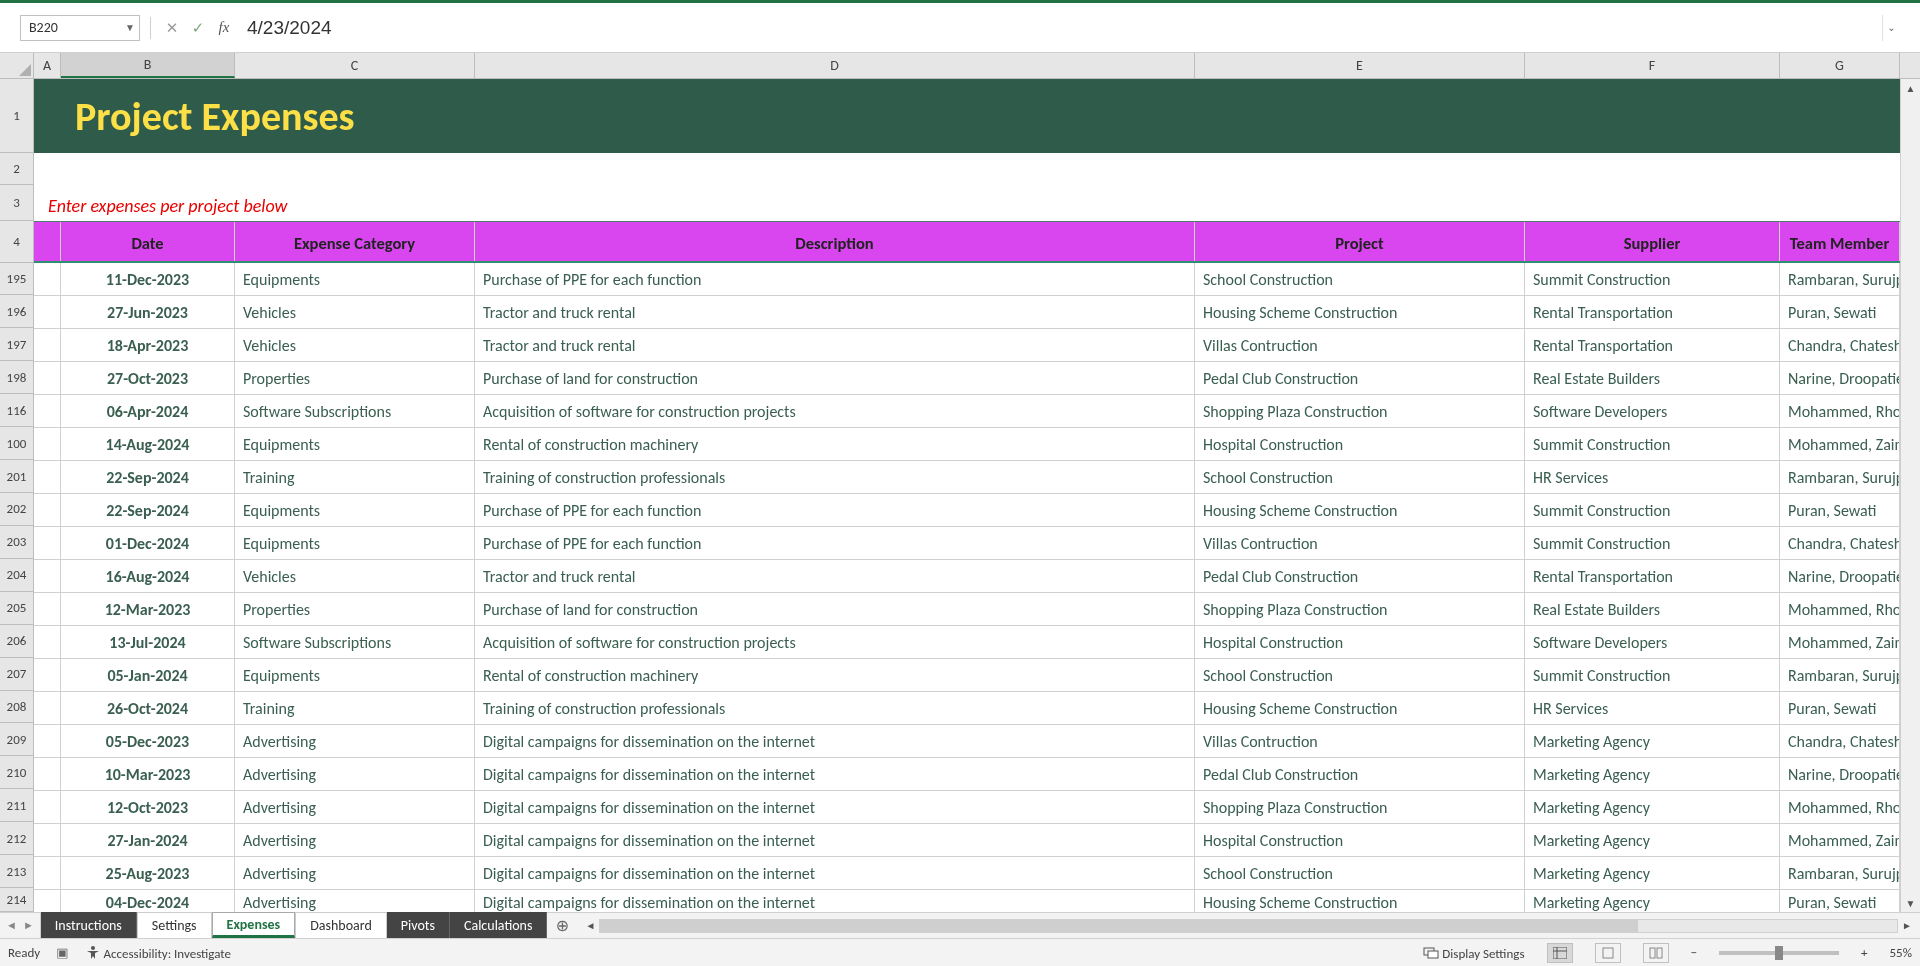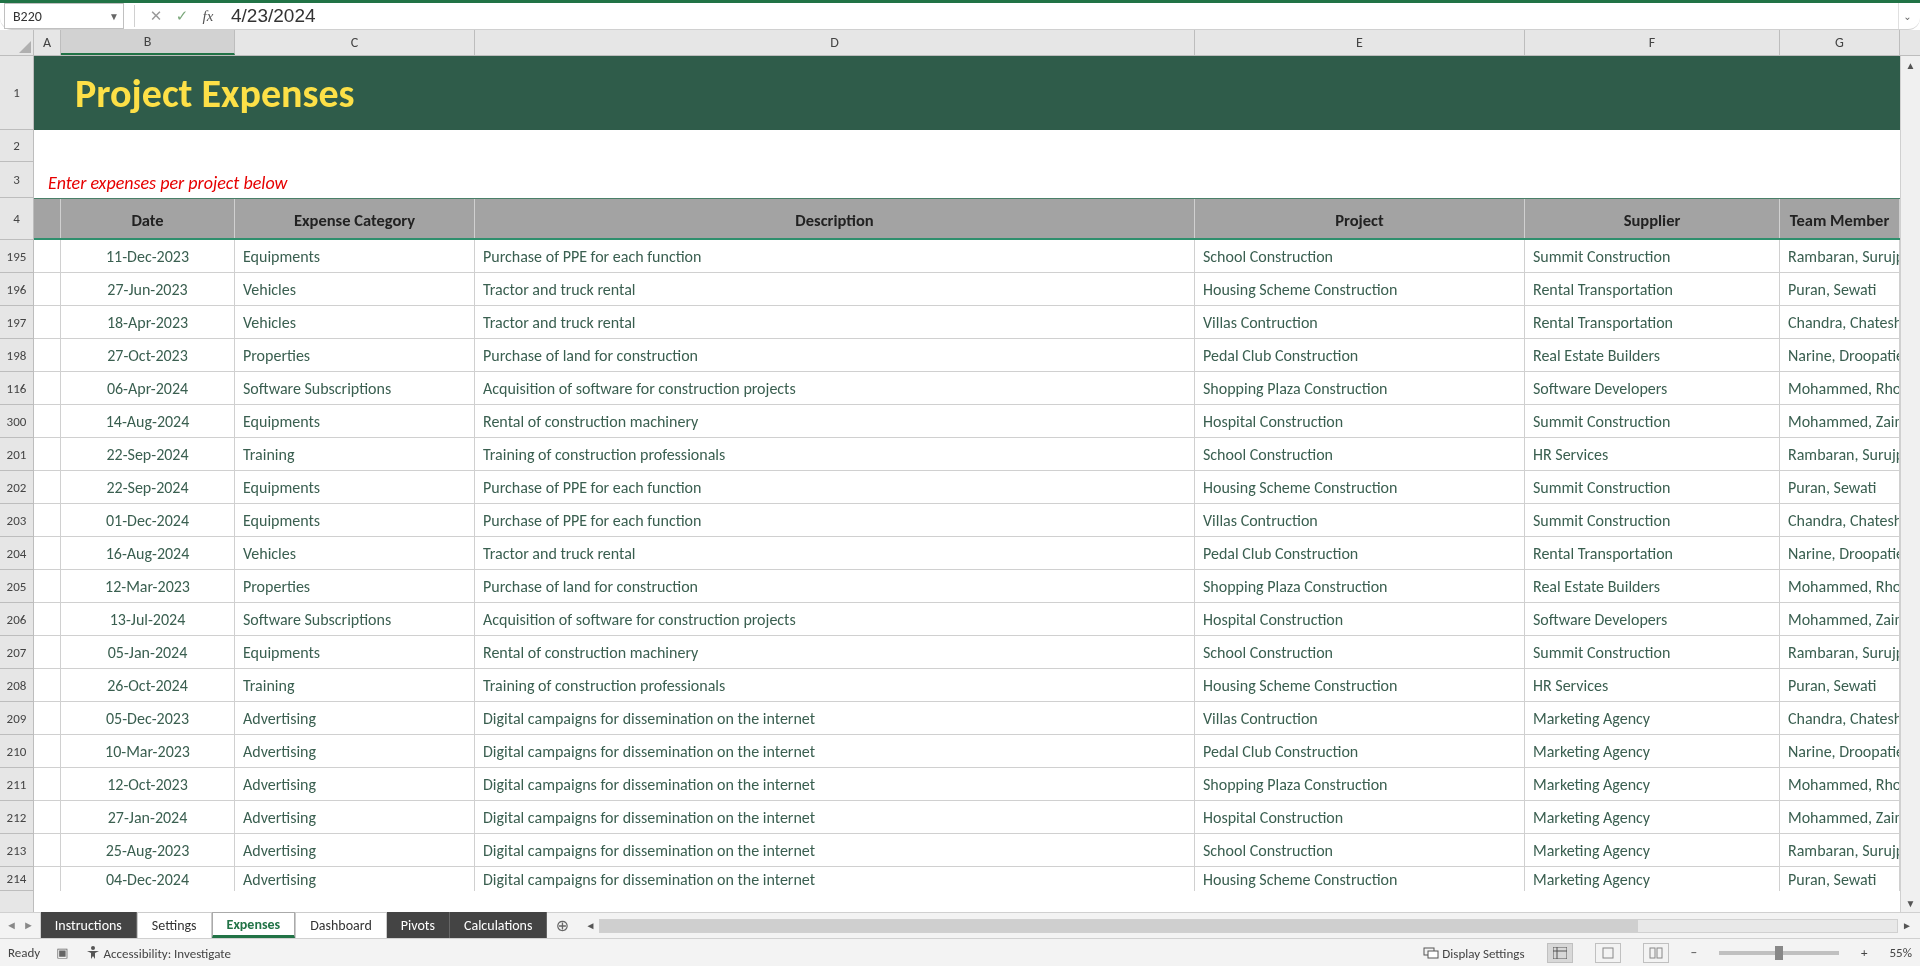--- a/index.html
+++ b/index.html
@@ -1,19 +1,19 @@
 <!DOCTYPE html>
 <html><head>
 <meta charset="utf-8">
 <style>
 * { margin:0; padding:0; box-sizing:border-box; }
 html,body { width:1920px; height:966px; font-family:"Segoe UI",Calibri,Arial,sans-serif; font-size:14px; background:#fff; overflow:hidden; color:#333;}
 .app { width:100%; height:100%; display:flex; flex-direction:column; border-top:3px solid #217346; }
 
-.fbar { display:flex; align-items:center; height:27px; border-bottom:1px solid #d0d0d0; background:#fff; padding:0 4px; gap:4px;border-radius:12px; }
+.fbar { display:flex; align-items:center; height:50px; border-bottom:1px solid #d0d0d0; background:#fff; padding:0 20px; gap:4px; }
 .name-box { width:120px; height:26px; border:1px solid #c0c0c0; background:#fff; display:flex; align-items:center; justify-content:space-between; padding:0 4px 0 8px; font-size:14px;}
 .name-box .dd { color:#666; font-size:10px;}
 .fbar-sep { width:1px; height:22px; background:#d0d0d0; margin:0 6px;}
 .fbar-btn { width:22px; height:22px; display:flex; align-items:center; justify-content:center; color:#999; font-size:15px;}
 .fx { font-style:italic; font-family:"Times New Roman",serif; font-size:15px; color:#555; }
 .formula-input { flex:1; height:26px; border:none; padding:0 40px 0 8px; font-size:19px; color:#333; background:transparent;}
 .fbar-drop { width:18px; height:26px; display:flex; align-items:center; justify-content:center; color:#666; font-size:10px; border-left:1px solid #e0e0e0;}
 
 .col-headers { display:flex; height:26px; background:#e6e6e6; border-bottom:1px solid #bdbdbd; position:relative;}
 .corner { width:34px; border-right:1px solid #bdbdbd; display:flex; align-items:flex-end; justify-content:flex-end; }
@@ -29,26 +29,26 @@
 .vscroll { width:20px; background:#f0f0f0; border-left:1px solid #d0d0d0; display:flex; flex-direction:column; align-items:center;}
 .vscroll .arrow { height:18px; width:100%; display:flex; align-items:center; justify-content:center; font-size:10px; color:#555;}
 .vscroll .track { flex:1; background:#f0f0f0; position:relative;}
 .vscroll .thumb { position:absolute; top:40%; left:2px; right:2px; height:60px; background:#c0c0c0; border-radius:2px;}
 
 .title-row { background:#2f5c4a; height:74px; display:flex; align-items:center;}
 .title-row .txt { color:#fde047; font-size:40px; font-weight:600; padding-left:14px;}
 .blank-row { height:32px; border-bottom:1px solid #ffffff;}
 .instr-row { height:36px; display:flex; align-items:flex-end; padding:0 0 4px 14px;}
 .instr-row .txt { color:#e60000; font-style:italic; font-weight:400; font-size:18px;text-align:right;}
-.hdr-row { height:42px; background:#a3a3a3; display:flex; border-top:1px solid #4a8069;}
+.hdr-row { height:42px; background:#d946ef; display:flex; border-top:1px solid #4a8069;}
 .hdr-cell { border-right:1px solid #d0d0d0; display:flex; align-items:center; justify-content:center; font-weight:700; color:#222; font-size:16.5px;}
 .hdr-row .bottom-line{ position:absolute; left:0; right:0; bottom:0; height:2px; background:#2f8f6d;}
 .data-row { height:33px; display:flex; border-bottom:1px solid #d0d0d0;}
 .data-cell { border-right:1px solid #d0d0d0; display:flex; align-items:center; padding:0 8px; color:#3a5f50; font-size:16px; white-space:nowrap; overflow:hidden;}
-.data-cell.date { justify-content:center; color:#3a5f50;}
+.data-cell.date { justify-content:center; color:#3a5f50;font-weight:bold;}
 
 .cB{width:174px;} .cC{width:240px;} .cD{width:720px;} .cE{width:330px;} .cF{width:255px;} .cG{width:160px;}
 .Aspacer{width:27px; border-right:1px solid #d0d0d0;}
 
 .tabbar { height:26px; background:#f3f3f3; border-top:1px solid #d0d0d0; display:flex; align-items:stretch; position:relative;}
 .tabnav { display:flex; align-items:center; padding:0 6px; gap:6px; border-right:1px solid #d0d0d0;}
 .tabnav span { color:#888; font-size:11px;}
 .tabs { display:flex; align-items:flex-end;}
 .tab { padding:0 14px; height:26px; display:flex; align-items:center; background:#444; color:#fff; font-size:14px; border-right:1px solid #666; cursor:pointer;}
 .tab.light { background:#fff; color:#333; border:1px solid #ccc; border-bottom:none;}
@@ -107,21 +107,21 @@
     <div class="row-headers" id="rowhdrs">
         <div class="rh" style="height: 74px;">1</div>
         <div class="rh" style="height: 32px;">2</div>
         <div class="rh" style="height: 36px;">3</div>
         <div class="rh" style="height: 42px;">4</div>
         <div class="rh" style="height: 33px;">195</div>
         <div class="rh" style="height: 33px;">196</div>
         <div class="rh" style="height: 33px;">197</div>
         <div class="rh" style="height: 33px;">198</div>
         <div class="rh" style="height: 33px;">116</div>
-        <div class="rh" style="height: 33px;">300</div>
+        <div class="rh" style="height: 33px;">100</div>
         <div class="rh" style="height: 33px;">201</div>
         <div class="rh" style="height: 33px;">202</div>
         <div class="rh" style="height: 33px;">203</div>
         <div class="rh" style="height: 33px;">204</div>
         <div class="rh" style="height: 33px;">205</div>
         <div class="rh" style="height: 33px;">206</div>
         <div class="rh" style="height: 33px;">207</div>
         <div class="rh" style="height: 33px;">208</div>
         <div class="rh" style="height: 33px;">209</div>
         <div class="rh" style="height: 33px;">210</div>

